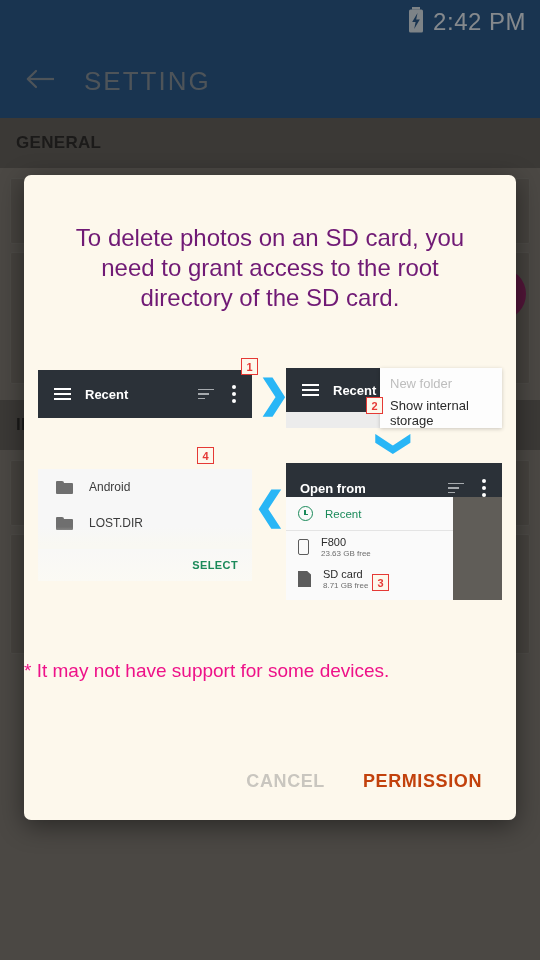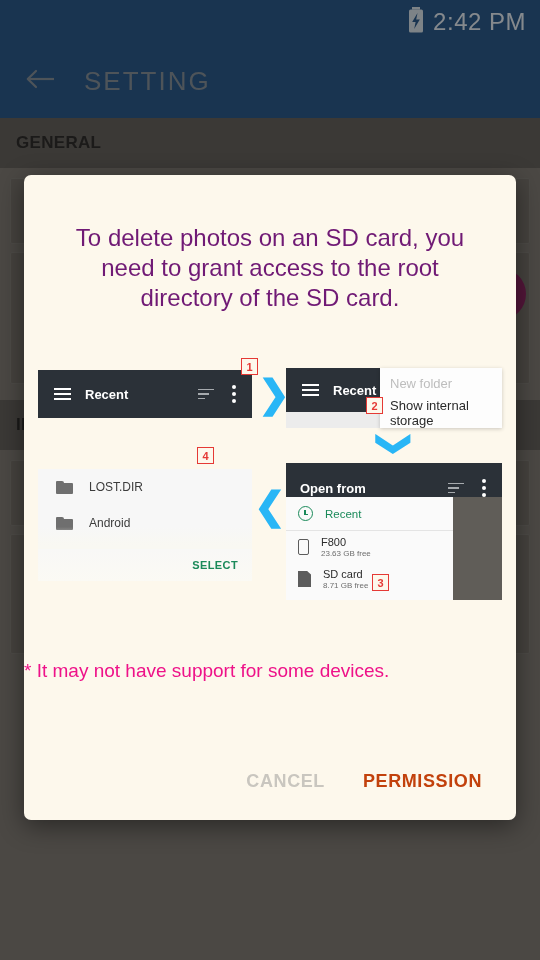--- a/index.html
+++ b/index.html
@@ -309,28 +309,28 @@
       <span class="badge" id="b3">3</span>
 
       <span class="arrow" id="ar-left">❮</span>
 
       <div class="mock" id="p4">
         <div class="row">
           <span class="folder-ic">
               <s></s>
               <b></b>
             </span>
-          <span class="nm">LOST.DIR</span>
+          <span class="nm">Android</span>
         </div>
         <div class="row">
           <span class="folder-ic">
               <s></s>
               <b></b>
             </span>
-          <span class="nm">Android</span>
+          <span class="nm">LOST.DIR</span>
         </div>
         <div class="fade"></div>
         <span class="select">SELECT</span>
       </div>
       <span class="badge" id="b4">4</span>
 
     </div>
 
     <div class="note">* It may not have support for some devices.</div>
 

